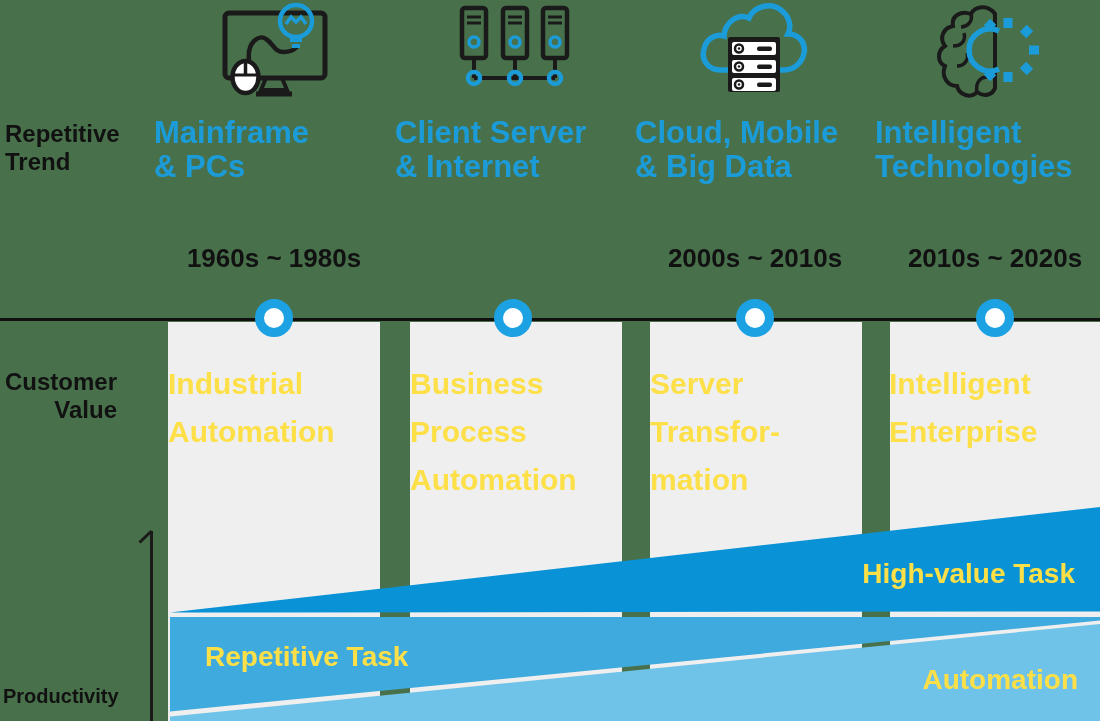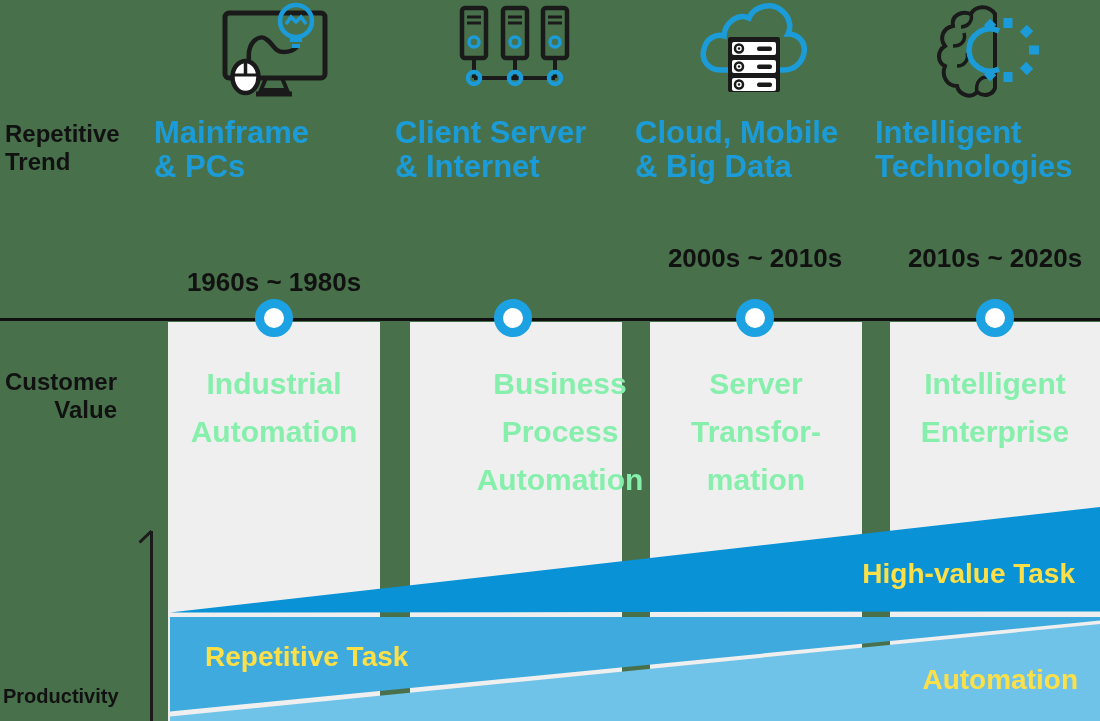--- a/index.html
+++ b/index.html
@@ -13,22 +13,22 @@
   .pre{white-space:pre-line;}
 
   .row-label{font-size:24px;font-weight:700;line-height:28px;color:#111;}
   .trend-heading{
     width:240px;font-size:31px;font-weight:700;
     line-height:34px;color:#1B9CD9;
   }
   .era-label{width:240px;text-align:center;font-size:26px;font-weight:600;color:#111;}
   .value-box{top:322px;height:399px;background:#EFEFEF;}
   .value-text{
-    width:212px;text-align:center;font-size:30px;font-weight:700;
-    line-height:48px;color:#86efac;top:360px;
+    width:212px;font-size:30px;font-weight:700;
+    line-height:48px;color:#fde047;top:360px;
   }
   .timeline-line{left:0;top:318px;width:1100px;height:3px;background:#111;}
   .timeline-dot{
     width:20px;height:20px;border-radius:50%;background:#ffffff;
     border:9px solid #1CA2E2;top:299px;
   }
   .wedge-label{font-size:28px;font-weight:600;color:#fde047;}
   .productivity-label{font-size:20px;font-weight:700;color:#111;}
   svg{display:block;}
 </style>
@@ -156,27 +156,27 @@
 
   <div class="abs trend-heading pre" style="left:154px;top:116px;">Mainframe
 &amp; PCs</div>
   <div class="abs trend-heading pre" style="left:635px;top:116px;">Cloud, Mobile
 &amp; Big Data</div>
   <div class="abs trend-heading pre" style="left:395px;top:116px;">Client Server
 &amp; Internet</div>
   <div class="abs trend-heading pre" style="left:875px;top:116px;">Intelligent
 Technologies</div>
 
-  <div class="abs era-label" style="left:154px;top:243px;margin-top:24px;">1960s ~ 1980s</div>
+  <div class="abs era-label" style="left:154px;top:243px;">1960s ~ 1980s</div>
   <div class="abs era-label" style="left:635px;top:243px;">2000s ~ 2010s</div>
   <div class="abs era-label" style="left:875px;top:243px;">2010s ~ 2020s</div>
 
   <div class="abs value-text pre" style="left:168px;">Industrial
 Automation</div>
-  <div class="abs value-text pre" style="left:410px;padding-left:44px;">Business
+  <div class="abs value-text pre" style="left:410px;">Business
 Process
 Automation</div>
   <div class="abs value-text pre" style="left:650px;">Server
 Transfor-
 mation</div>
   <div class="abs value-text pre" style="left:889px;">Intelligent
 Enterprise</div>
 
   <div class="abs wedge-label" style="right:25px;top:558px;">High-value Task</div>
   <div class="abs wedge-label" style="left:205px;top:641px;">Repetitive Task</div>

